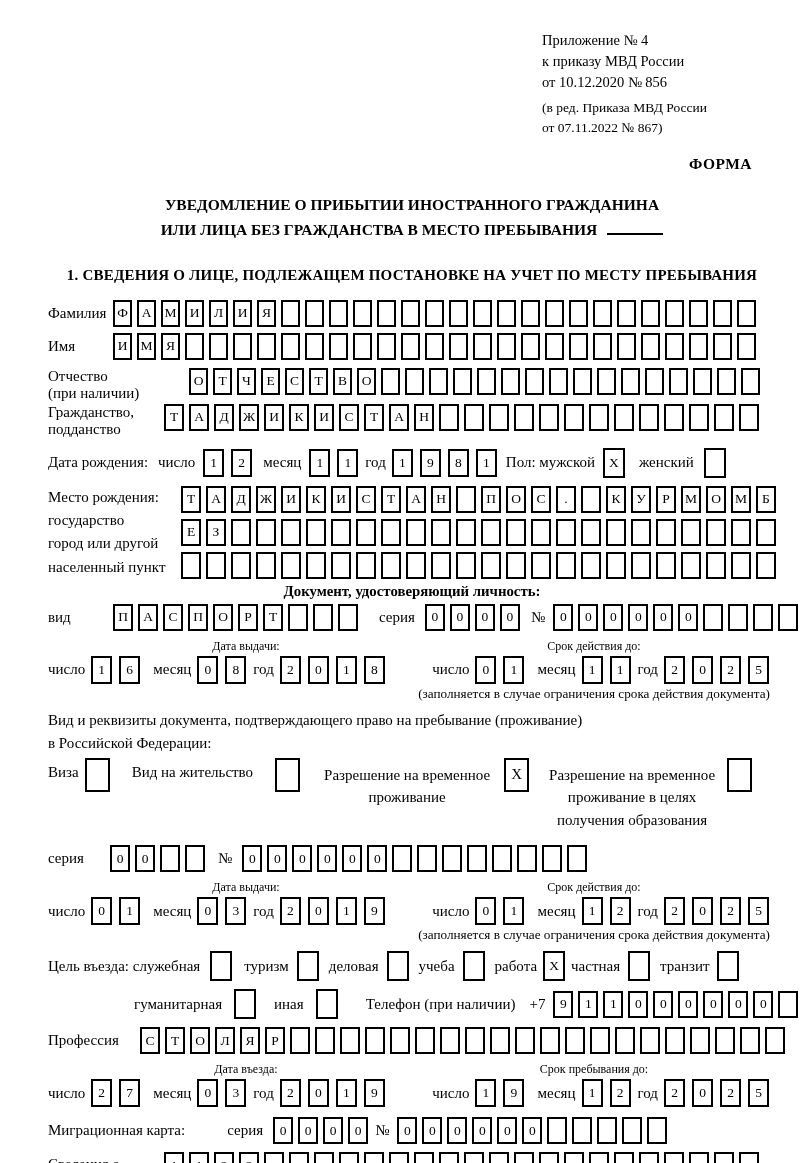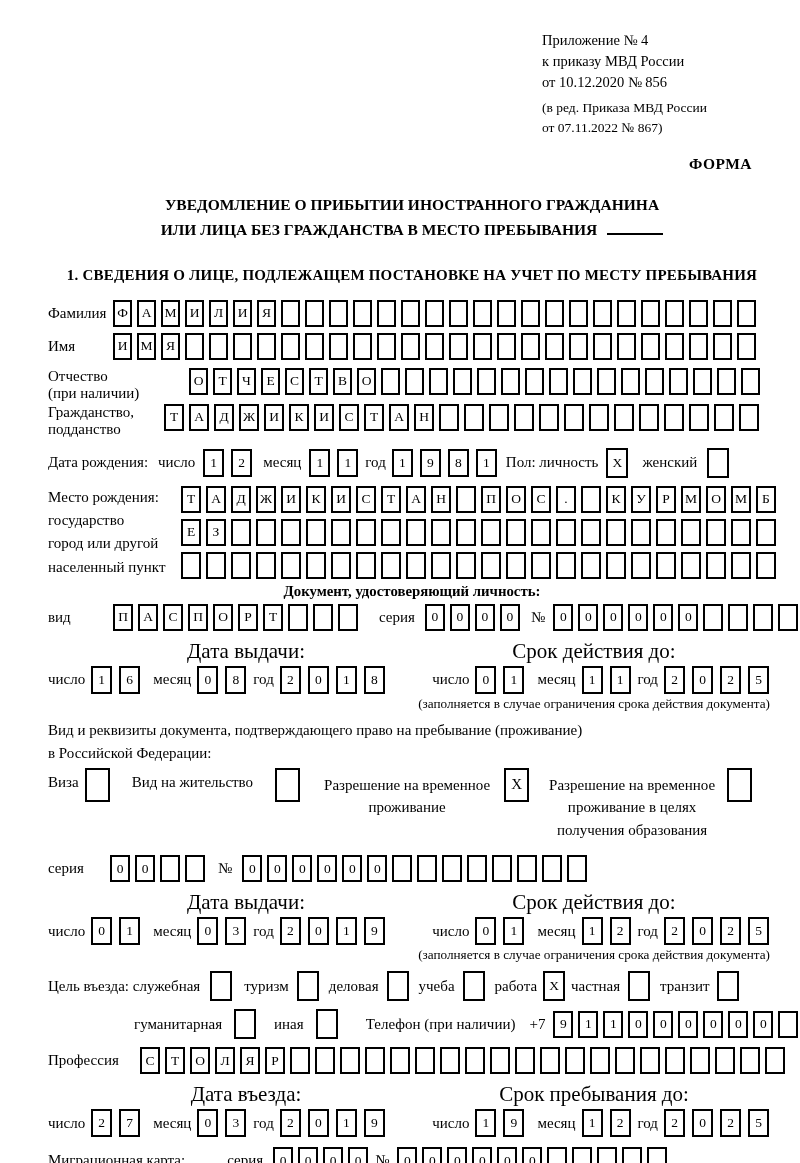--- a/index.html
+++ b/index.html
@@ -14,21 +14,21 @@
   .frow{display:flex;align-items:center;font-size:15px;}
   .frow.top{align-items:flex-start;}
   .lab{flex:0 0 auto;}
   .cells{display:inline-flex;flex:0 0 auto;}
   .cell{width:15px;height:23px;border:2px solid #000;margin-right:5px;display:inline-flex;align-items:center;justify-content:center;font-size:13.5px;flex:0 0 auto;}
   .w .cell{width:16px;}
   .d .cell{width:17px;height:24px;margin-right:7px;}
   .xb .cell{width:18px;height:26px;margin-right:0;}
   .xt .cell{width:21px;height:30px;margin-right:0;font-size:15px;}
   .cap{font-size:13.2px;}
-  .two-col-h{display:flex;font-size:21px;margin-top:8px;align-items:center;}
+  .two-col-h{display:flex;font-size:12px;margin-top:8px;align-items:center;}
   .two-col-h .c1{width:396px;text-align:center;}
   .two-col-h .c2{width:300px;text-align:center;}
   .grp{display:flex;align-items:center;}
   .grp .lab{margin-right:6px;}
   .mt2{margin-top:2px;}.mt4{margin-top:4px;}.mt6{margin-top:6px;}.mt8{margin-top:8px;}
   .mt10{margin-top:10px;}.mt14{margin-top:14px;}.mt16{margin-top:16px;}
   .ctr{text-align:center;}
   .bold{font-weight:bold;}
   .stack{display:flex;flex-direction:column;}
 </style>
@@ -199,21 +199,21 @@
         <span class="cell">1</span>
         <span class="cell">1</span>
       </span>
     <span class="lab" style="margin-right:6px">год</span>
     <span class="cells d">
         <span class="cell">1</span>
         <span class="cell">9</span>
         <span class="cell">8</span>
         <span class="cell">1</span>
       </span>
-    <span class="lab" style="margin:0 8px 0 2px">Пол: личность</span>
+    <span class="lab" style="margin:0 8px 0 2px">Пол: мужской</span>
     <span class="cells xb">
         <span class="cell">X</span>
       </span>
     <span class="lab" style="margin:0 10px 0 14px">женский</span>
     <span class="cells xb">
         <span class="cell"></span>
       </span>
   </div>
 
   <div class="frow top mt8">

